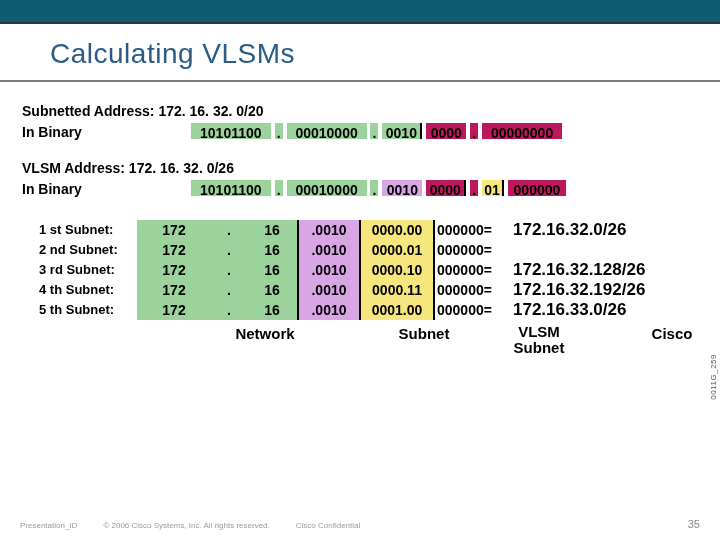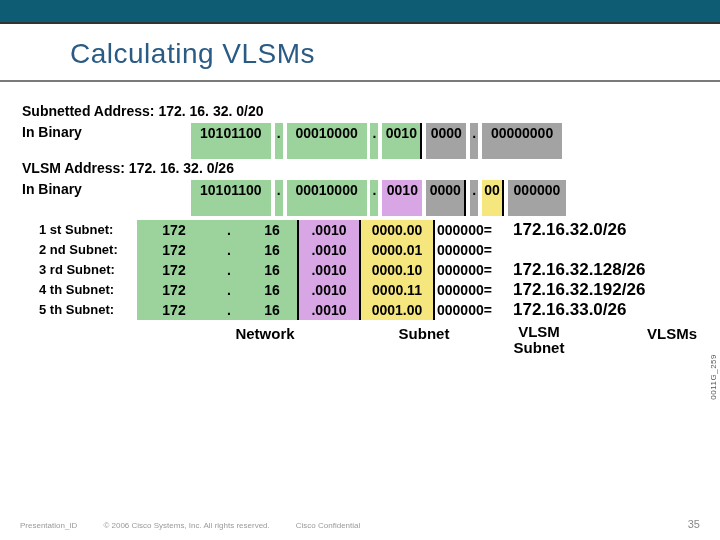--- a/index.html
+++ b/index.html
@@ -10,21 +10,21 @@
       background: #fff;
       position: relative;
       overflow: hidden;
     }
     .top-bar {
       height: 24px;
       background: #0d5c73;
       border-bottom: 2px solid #333;
     }
     .title-area {
-      padding: 14px 70px 10px;
+      padding: 14px 50px 10px;
       border-bottom: 2px solid #7a7a7a;
     }
     .title {
       font-size: 28px;
       font-weight: 500;
       color: #2a5b84;
       letter-spacing: 0.5px;
     }
     .content {
       padding: 20px 12px 0 22px;
@@ -43,27 +43,27 @@
       left: 105px;
       top: 0;
       height: 22px;
       display: flex;
       align-items: center;
     }
     .seg {
       display: inline-block;
       text-align: center;
       font-weight: bold;
-      height: 36px;
+      height: 16px;
       line-height: 20px;
     }
     .bg-green { background: #9cd39c; }
     .bg-purple { background: #d9a6e5; }
     .bg-yellow { background: #f5e67e; }
-    .bg-white { background: #a3a3a3; }
+    .bg-white { background: #be185d; }
 
     .bin1-wrap { position: relative; display: inline-block; }
     .bin1-wrap .oct1 { width: 80px; }
     .bin1-wrap .dot { width: 8px; }
     .bin1-wrap .oct2 { width: 80px; }
     .bin1-wrap .dot2 { width: 8px; }
     .bin1-wrap .hi4 { width: 40px; }
     .bin1-wrap .lo4 { width: 40px; }
     .bin1-wrap .dot3 { width: 8px; }
     .bin1-wrap .oct4 { width: 80px; }
@@ -181,21 +181,21 @@
     <div class="bin-line">
       <span class="label">In Binary</span>
       <span class="bin-box bin1-wrap bin2-wrap">
         <span class="seg bg-green oct1">10101100</span>
         <span class="seg bg-green dot">.</span>
         <span class="seg bg-green oct2">00010000</span>
         <span class="seg bg-green dot2">.</span>
         <span class="seg bg-purple hi4">0010</span>
         <span class="seg bg-white lo4" style="border-right:2px solid #000">0000</span>
         <span class="seg bg-white dot3">.</span>
-        <span class="seg bg-yellow vlsm2" style="border-right:2px solid #000">00</span>
+        <span class="seg bg-yellow vlsm2" style="border-right:2px solid #000">01</span>
         <span class="seg bg-white host6">000000</span>
       </span>
     </div>
   </div>
 
   <div class="table-area" style="position:relative; margin-top:18px;">
     <div id="trows">
         <div class="trow">
           <div class="rowlabel">1 st Subnet:</div>
           <div class="c-oct1 bg-green">172</div>
@@ -247,21 +247,21 @@
         </div>
       </div>
     <div class="headers">
       <div style="width:100px"></div>
       <div class="h-net" style="width:162px; text-align:center;">Network</div>
       <div class="h-sub">Subnet</div>
       <div class="h-vlsm">
         <div>VLSM</div>
         <div>Subnet</div>
       </div>
-      <div class="h-host">VLSMs</div>
+      <div class="h-host">Cisco</div>
     </div>
   </div>
 
 </div>
 
 <div class="side-id">0011G_259</div>
 
 <div class="footer">
   <span>Presentation_ID</span>
   <span>© 2006 Cisco Systems, Inc. All rights reserved.</span>

